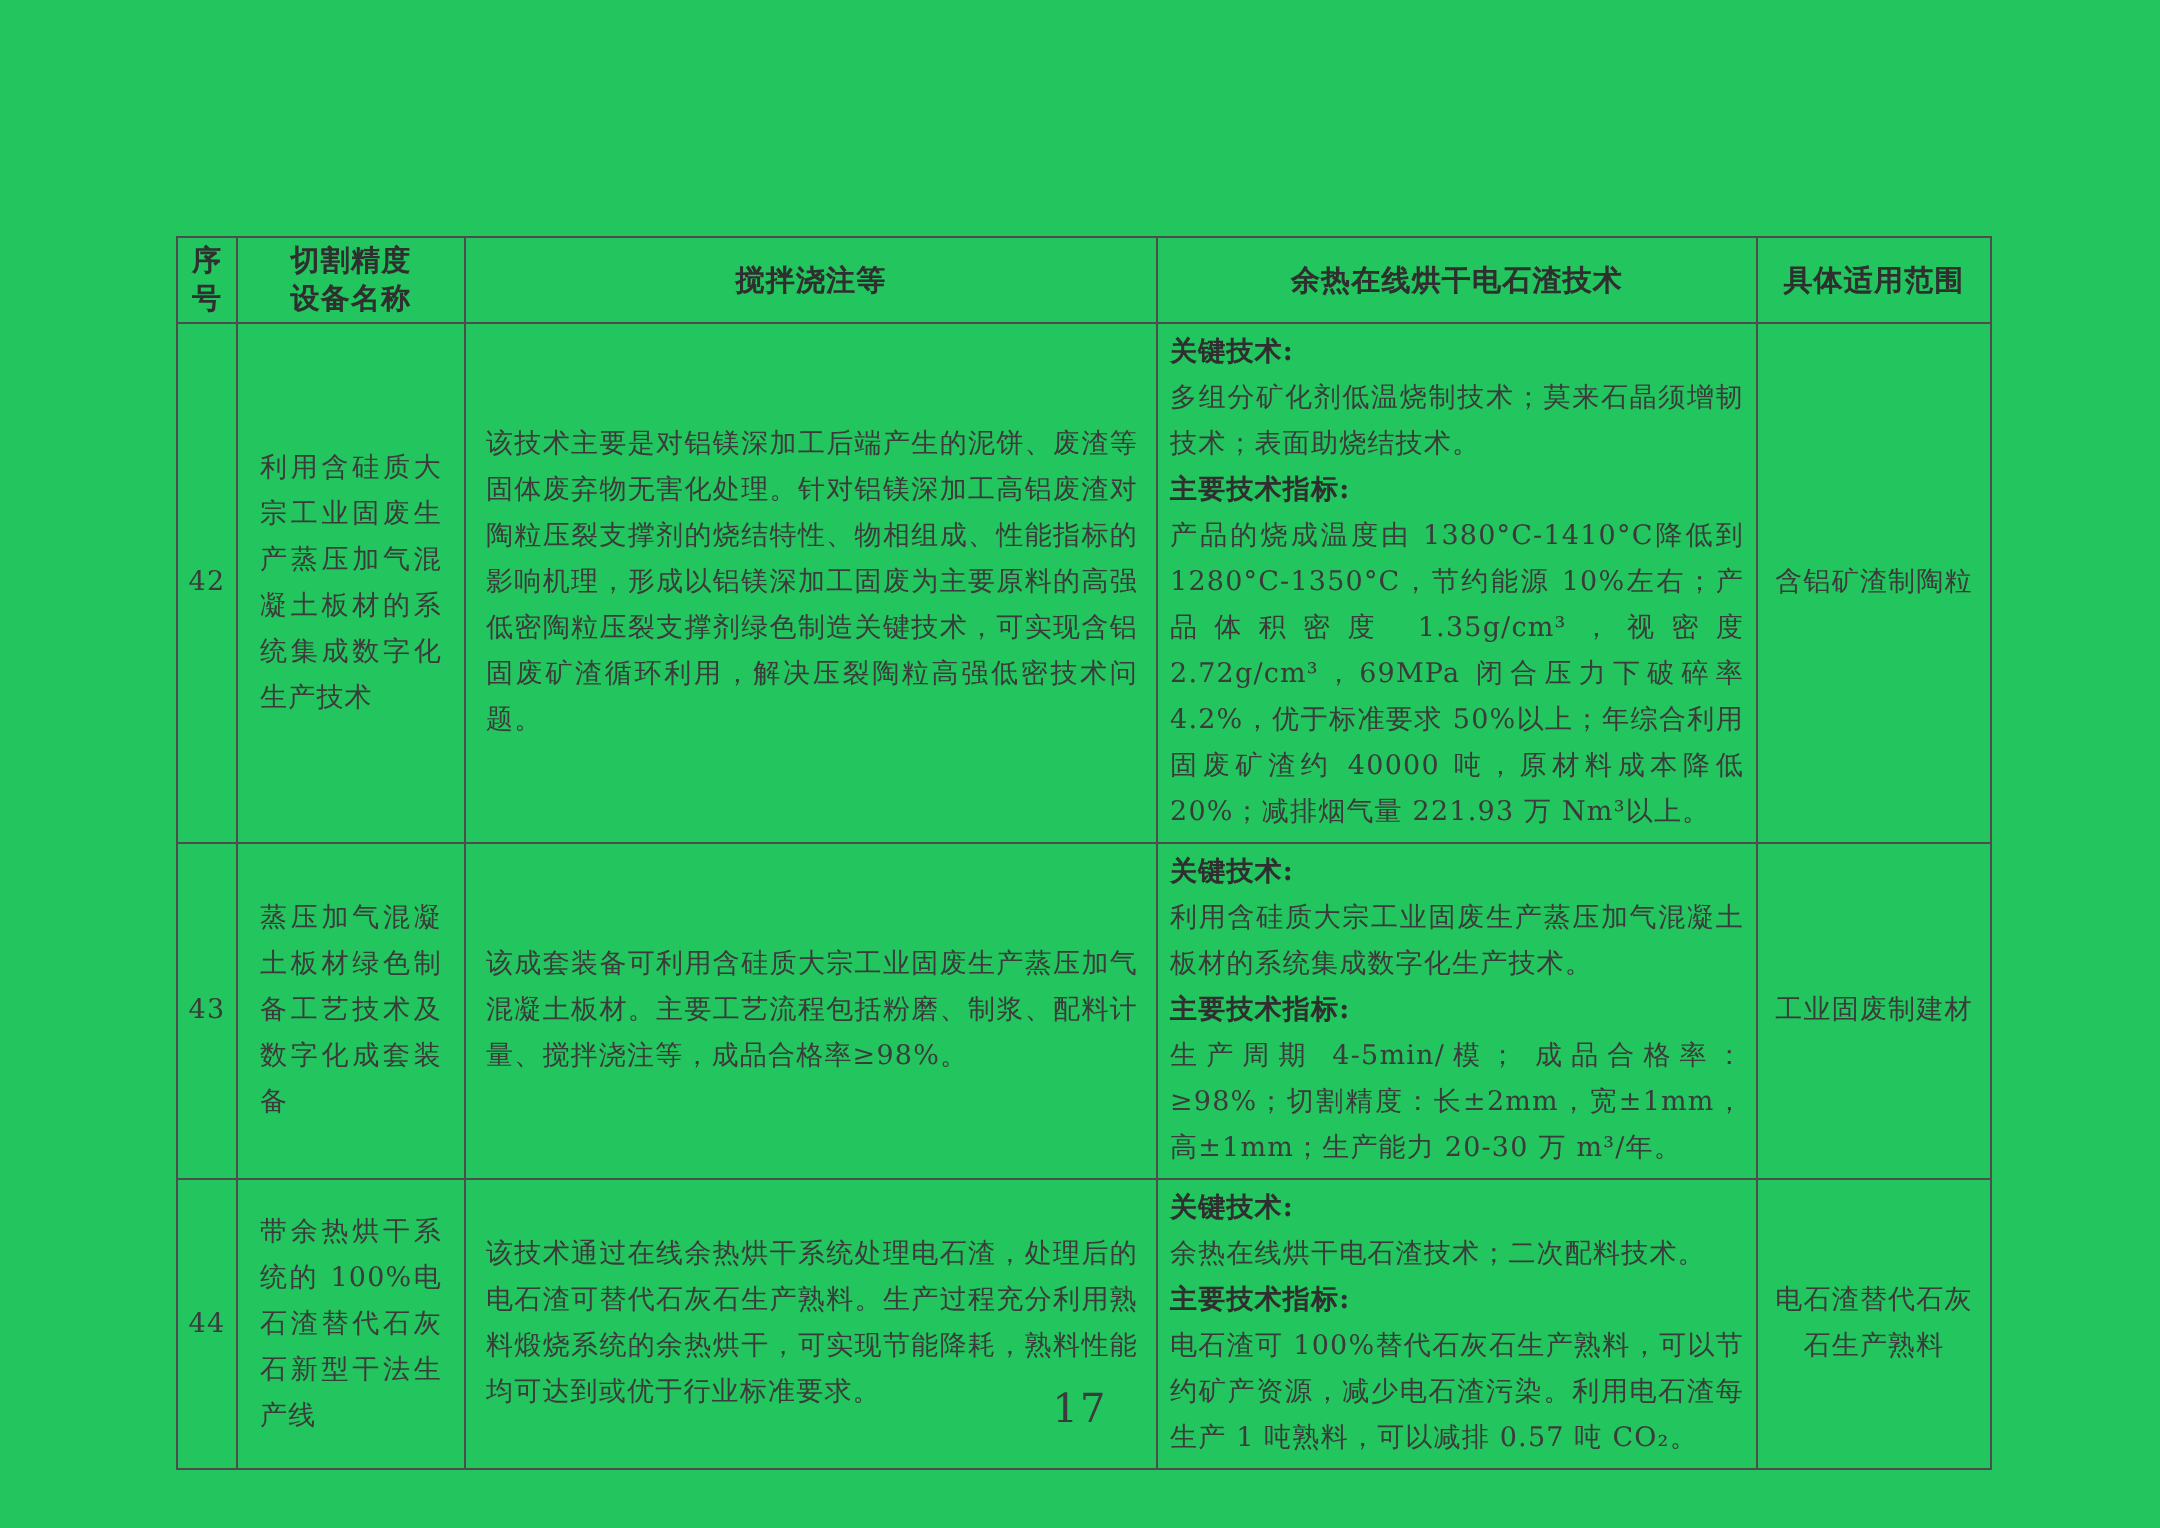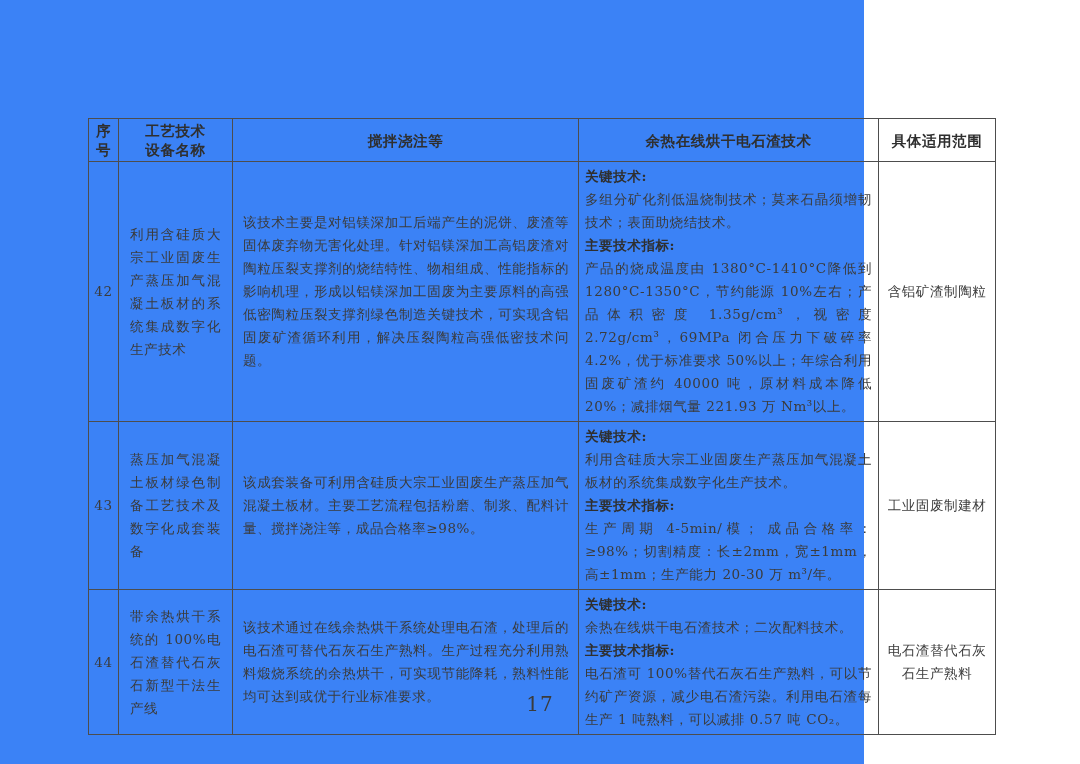--- a/index.html
+++ b/index.html
@@ -5,22 +5,22 @@
   * { margin: 0; padding: 0; box-sizing: border-box; }
   html, body { width: 1080px; height: 764px; background: #ffffff; }
   body {
     position: relative;
     font-family: "DejaVu Serif", "Liberation Serif", serif;
     color: #3b3b3b;
   }
   .page {
     position: absolute;
     left: 0; top: 0;
-    width: 864px; height: 764px;
-    background: #3b82f6;
+    width: 1080px; height: 764px;
+    background: #22c55e;
   }
   table.doc-table {
     position: absolute;
     left: 88px; top: 118px;
     width: 907px;
     border-collapse: collapse;
     table-layout: fixed;
   }
   .doc-table th, .doc-table td {
     border: 1px solid #4d4d4d;
@@ -80,21 +80,21 @@
       <col style="width:30px">
       <col style="width:114px">
       <col style="width:346px">
       <col style="width:300px">
       <col style="width:117px">
     </colgroup>
     <thead>
       <tr>
         <th>序号</th>
         <th>
-          <span class="hline">工艺技术</span>
+          <span class="hline">切割精度</span>
           <span class="hline">设备名称</span>
         </th>
         <th>搅拌浇注等</th>
         <th>余热在线烘干电石渣技术</th>
         <th>具体适用范围</th>
       </tr>
     </thead>
     <tbody>
   <tr>
     <td class="cell-index">42</td>

